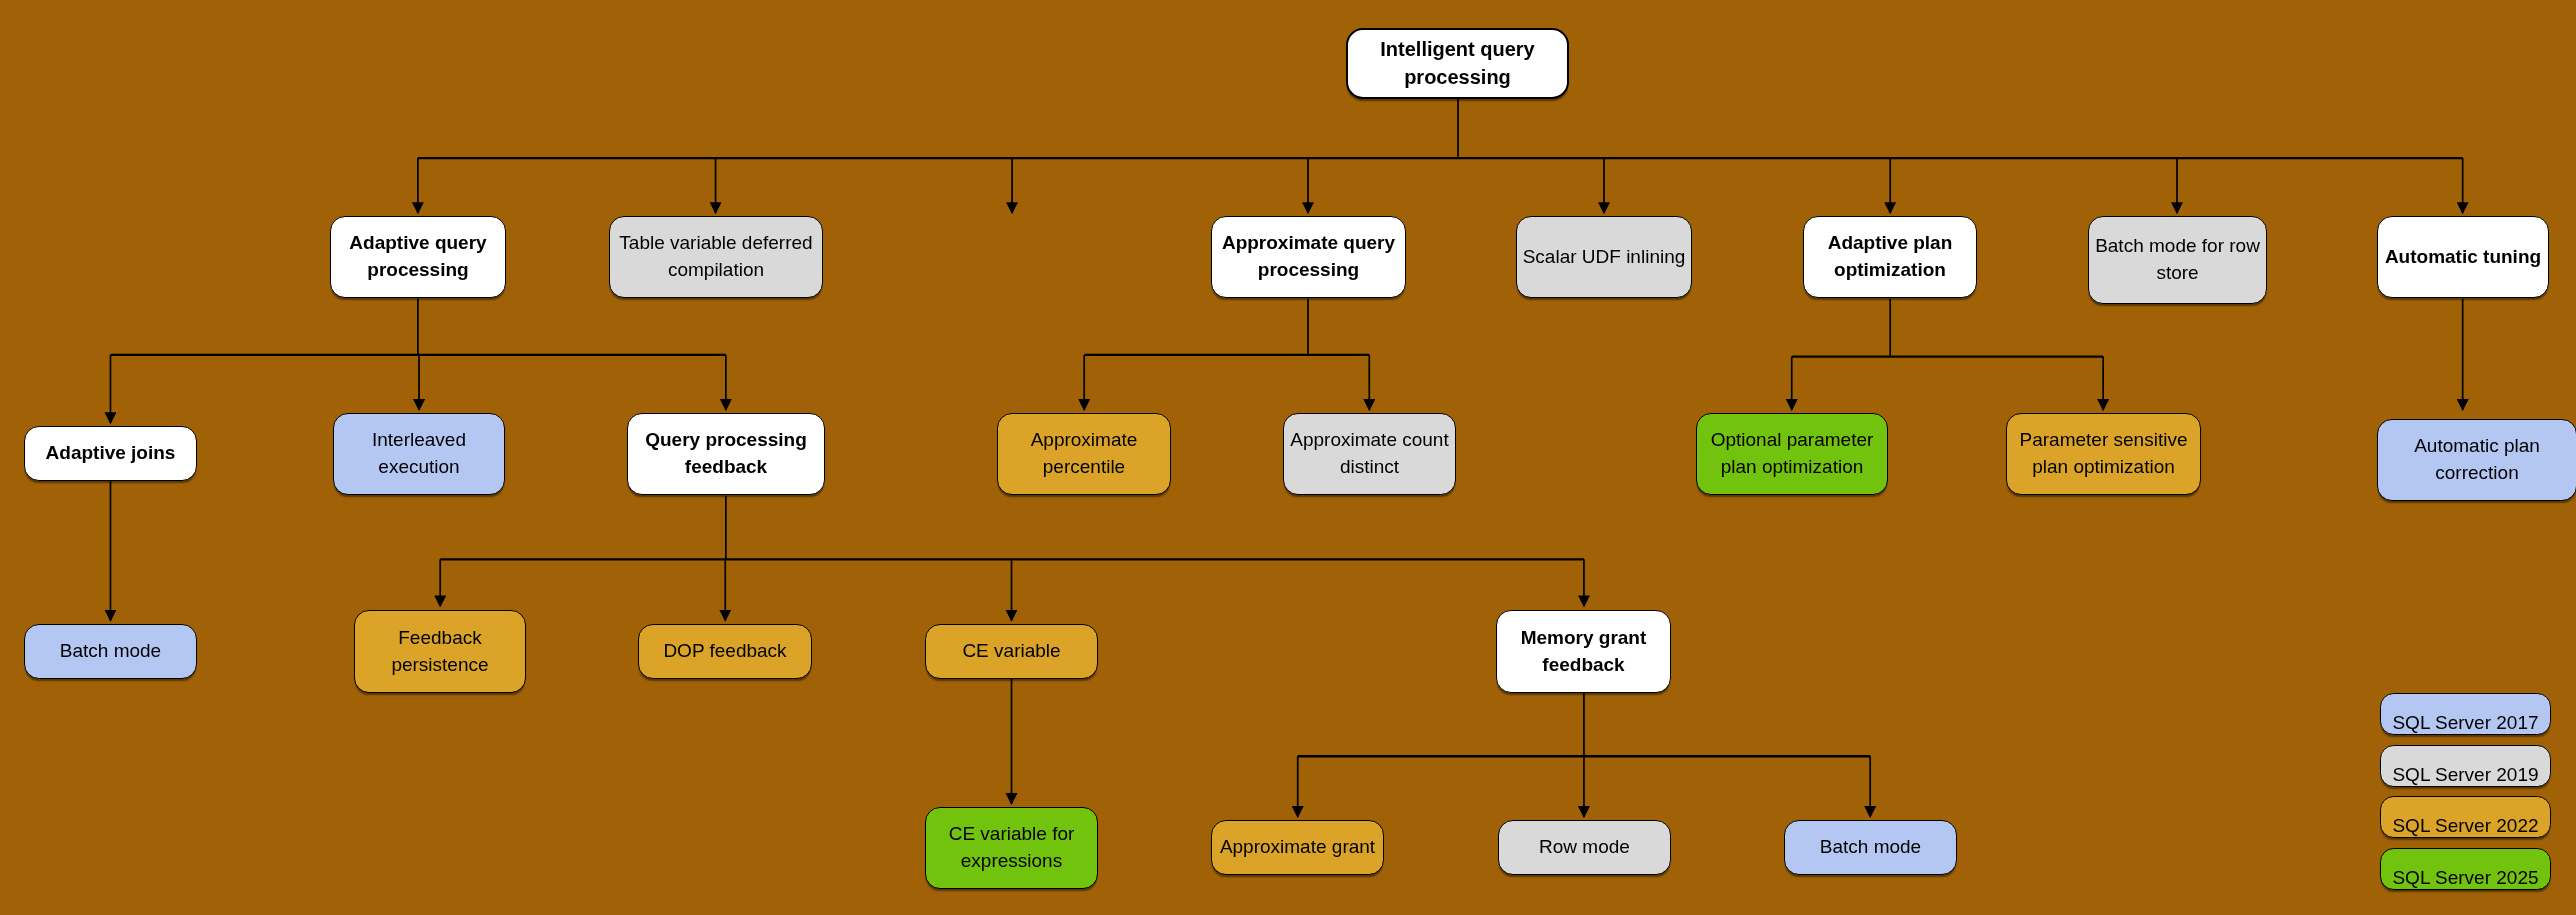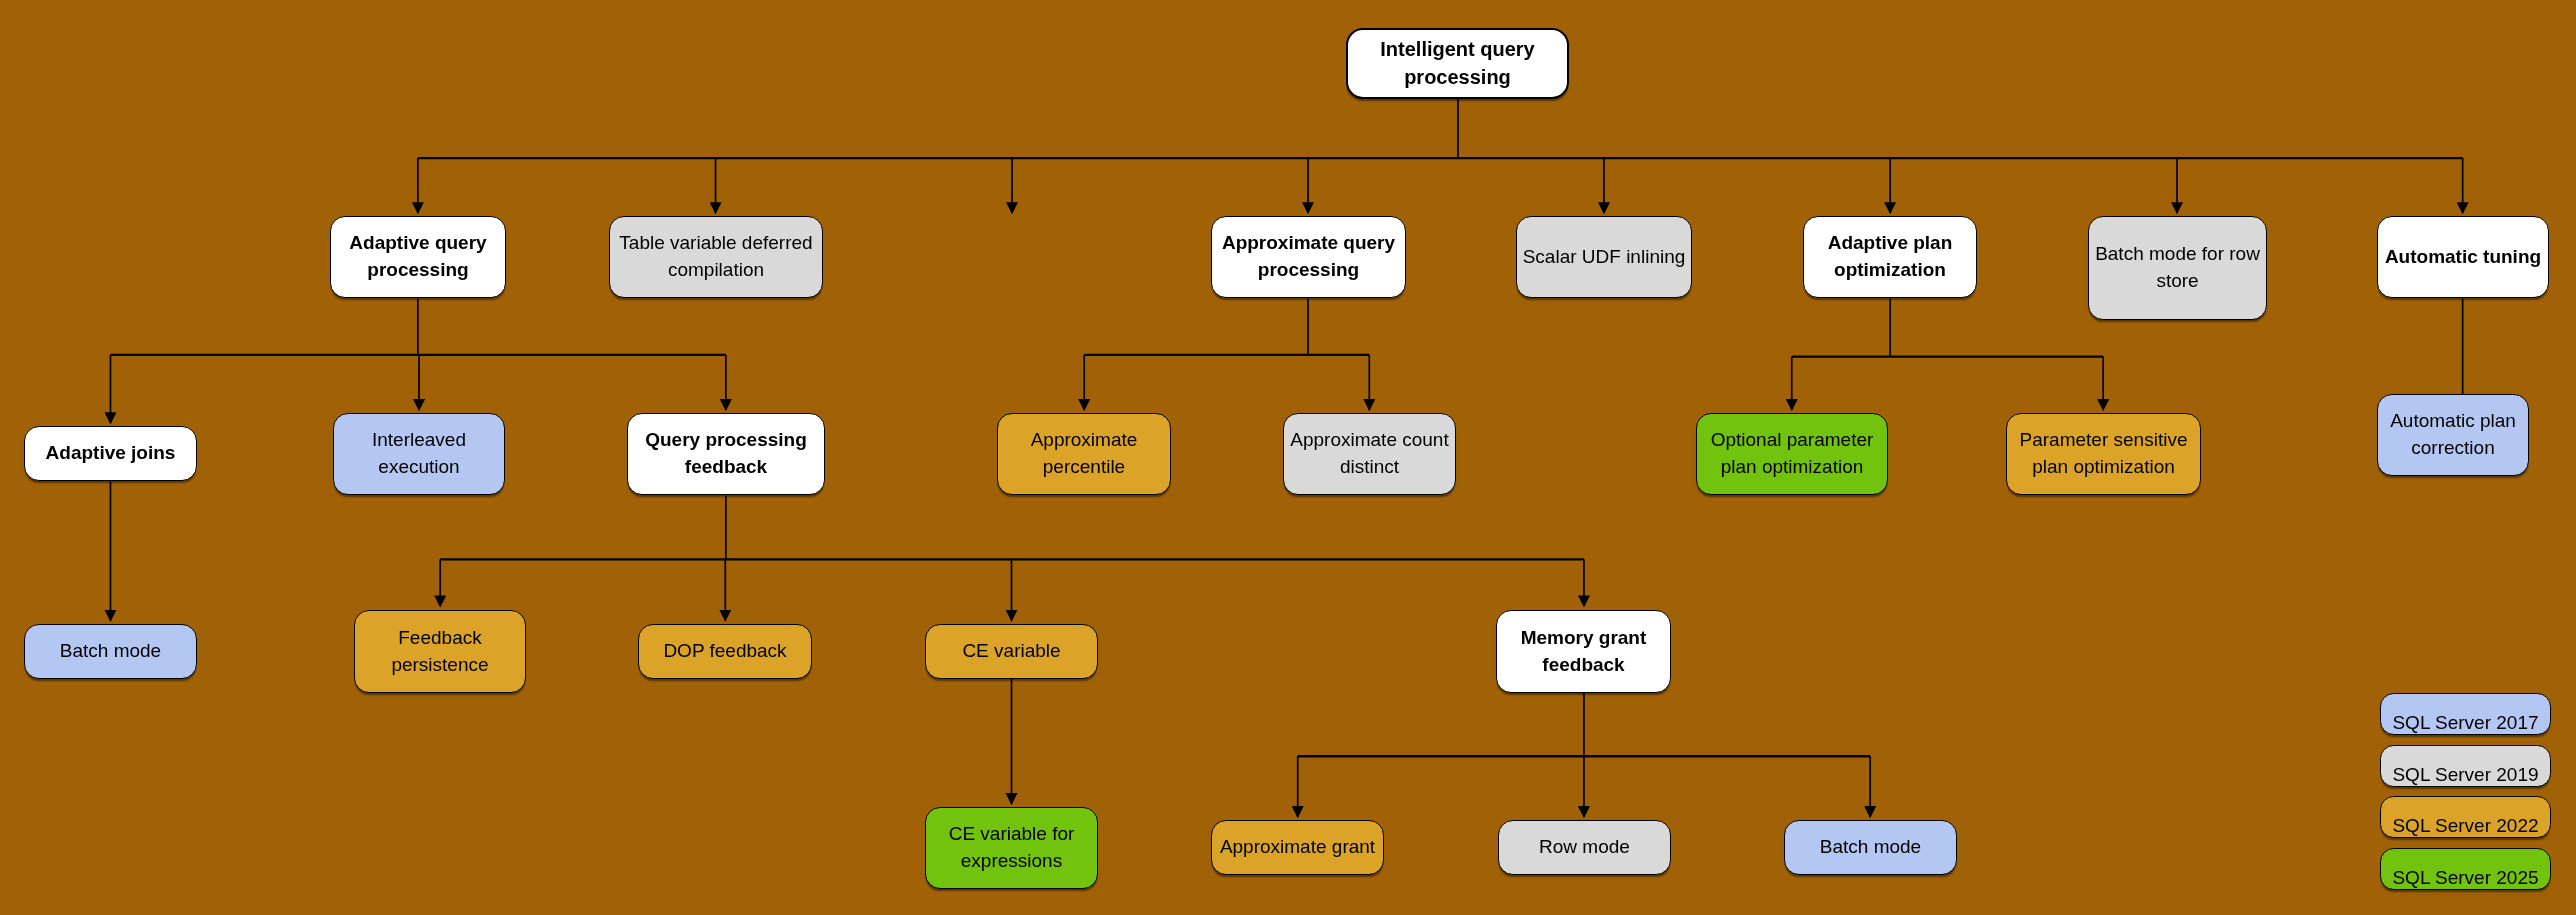--- a/index.html
+++ b/index.html
@@ -115,21 +115,21 @@
   </div>
   <div class="node cat" style="left:1211px;top:216px;width:195px;height:82px">
     <span>Approximate query processing</span>
   </div>
   <div class="node v-sql2019" style="left:1516px;top:216px;width:176px;height:82px">
     <span>Scalar UDF inlining</span>
   </div>
   <div class="node cat" style="left:1803px;top:216px;width:174px;height:82px">
     <span>Adaptive plan optimization</span>
   </div>
-  <div class="node v-sql2019" style="left:2088px;top:216px;width:179px;height:104px">
+  <div class="node v-sql2019" style="left:2088px;top:216px;width:179px;height:88px">
     <span>Batch mode for row store</span>
   </div>
   <div class="node cat" style="left:2377px;top:216px;width:172px;height:82px">
     <span>Automatic tuning</span>
   </div>
 
   <div class="node cat" style="left:24px;top:426px;width:173px;height:55px">
     <span>Adaptive joins</span>
   </div>
   <div class="node v-sql2017" style="left:333px;top:413px;width:172px;height:82px">
@@ -143,21 +143,21 @@
   </div>
   <div class="node v-sql2019" style="left:1283px;top:413px;width:173px;height:82px">
     <span>Approximate count distinct</span>
   </div>
   <div class="node v-sql2025" style="left:1696px;top:413px;width:192px;height:82px">
     <span>Optional parameter plan optimization</span>
   </div>
   <div class="node v-sql2022" style="left:2006px;top:413px;width:195px;height:82px">
     <span>Parameter sensitive plan optimization</span>
   </div>
-  <div class="node v-sql2017" style="left:2377px;top:394px;width:152px;height:82px">
+  <div class="node v-sql2017" style="left:2377px;top:419px;width:200px;height:82px">
     <span>Automatic plan correction</span>
   </div>
 
   <div class="node v-sql2017" style="left:24px;top:624px;width:173px;height:55px">
     <span>Batch mode</span>
   </div>
   <div class="node v-sql2022" style="left:354px;top:610px;width:172px;height:83px">
     <span>Feedback persistence</span>
   </div>
   <div class="node v-sql2022" style="left:638px;top:624px;width:174px;height:55px">

